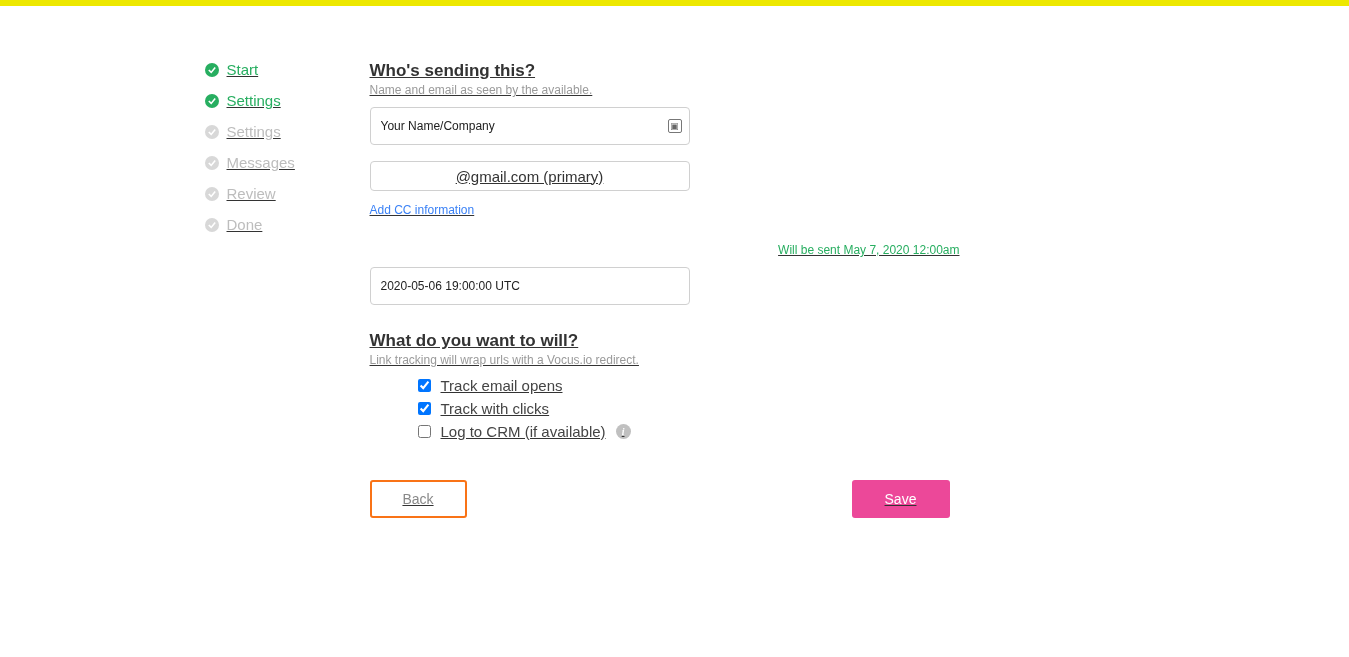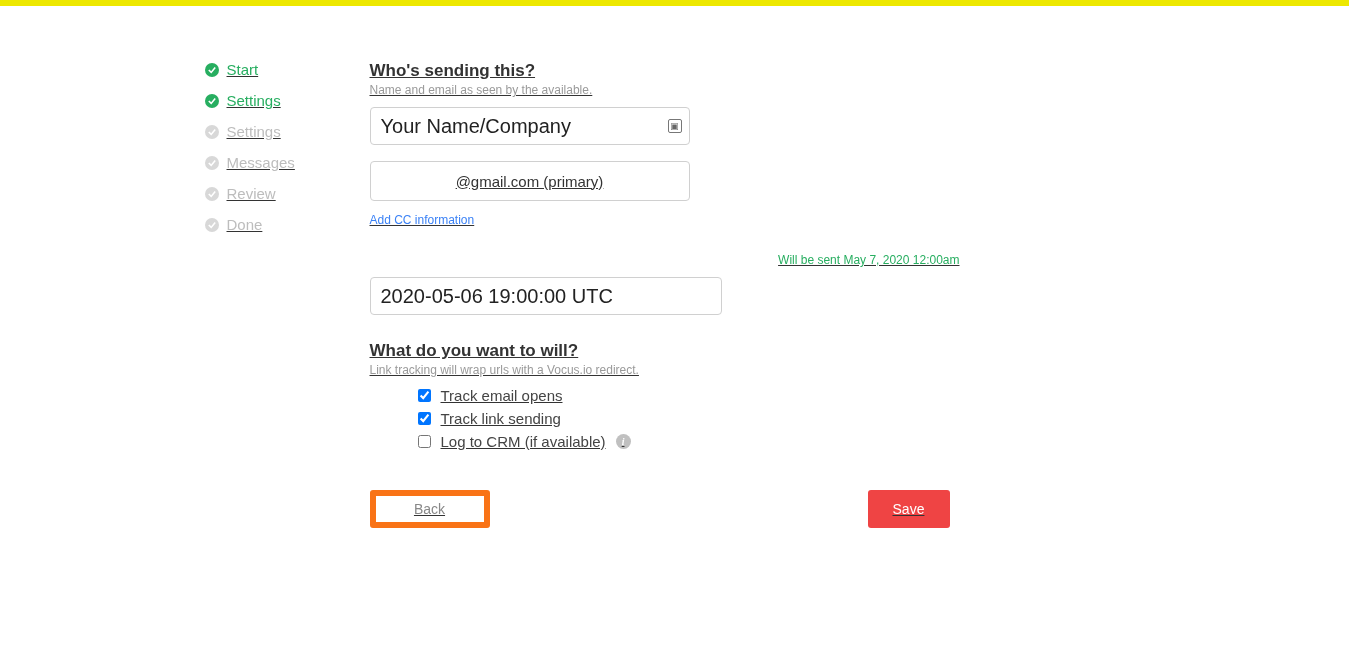--- a/index.html
+++ b/index.html
@@ -71,58 +71,58 @@
     position: relative;
     width: 320px;
     margin-bottom: 16px;
   }
   .text-input {
     width: 100%;
     height: 38px;
     padding: 6px 30px 6px 10px;
     border: 1px solid #d0d0d0;
     border-radius: 4px;
-    font-size: 20px;
+    font-size: 12px;
     color: #222;
   }
   .contact-icon {
     position: absolute;
     right: 8px;
     top: 50%;
     transform: translateY(-50%);
     width: 14px;
     height: 14px;
     border: 1px solid #777;
     border-radius: 2px;
     display:flex;
     align-items:center;
     justify-content:center;
     font-size: 9px;
     color:#666;
     pointer-events: none;
   }
   .select-like {
     width: 320px;
-    height: 40px;
+    height: 30px;
     border: 1px solid #d0d0d0;
     border-radius: 4px;
     display: flex;
     align-items: center;
     justify-content: center;
     font-size: 15px;
     color: #333;
     cursor: pointer;
     margin-bottom: 10px;
   }
   .link {
     color: #3b82f6;
     font-size: 12px;
     cursor: pointer;
   }
-  .schedule-input-wrap { width: 352px; }
+  .schedule-input-wrap { width: 320px; }
 
   .checkbox-list { padding-left: 24px; }
   .checkbox-row {
     display: flex;
     align-items: center;
     gap: 10px;
     margin-bottom: 6px;
     font-size: 15px;
     color: #444;
     margin-left: 24px;
@@ -156,29 +156,29 @@
     padding: 0 22px;
     border-radius: 3px;
     font-size: 14px;
     cursor: pointer;
     display:inline-flex;
     align-items:center;
     justify-content:center;
   }
   .btn-back {
     background: #fff;
-    border: 6px solid #f97316;
+    border: 2px solid #f97316;
     color: #888;
-    width: 120px;
+    width: 97px;
   }
   .btn-save {
-    background: #ef4444;
+    background: #ec4899;
     border: none;
     color: #fff;
-    width: 82px;
+    width: 98px;
   }
 </style>
 </head>
 <body>
 
 <div class="topbar"></div>
 
 <div class="page">
 
   <nav class="sidebar">
@@ -261,21 +261,21 @@
       <div class="section-title">What do you want to will?</div>
       <div class="section-sub">Link tracking will wrap urls with a Vocus.io redirect.</div>
 
       <div class="checkbox-list">
         <label class="checkbox-row">
           <input type="checkbox" id="cb-opens" checked="" style="">
           <span>Track email opens</span>
         </label>
         <label class="checkbox-row">
           <input type="checkbox" id="cb-clicks" checked="" style="">
-          <span>Track link sending</span>
+          <span>Track with clicks</span>
         </label>
         <label class="checkbox-row">
           <input type="checkbox" id="cb-crm" style="">
           <span>Log to CRM (if available)</span>
           <span class="info-badge">i</span>
         </label>
       </div>
     </div>
 
     <div class="button-row">

